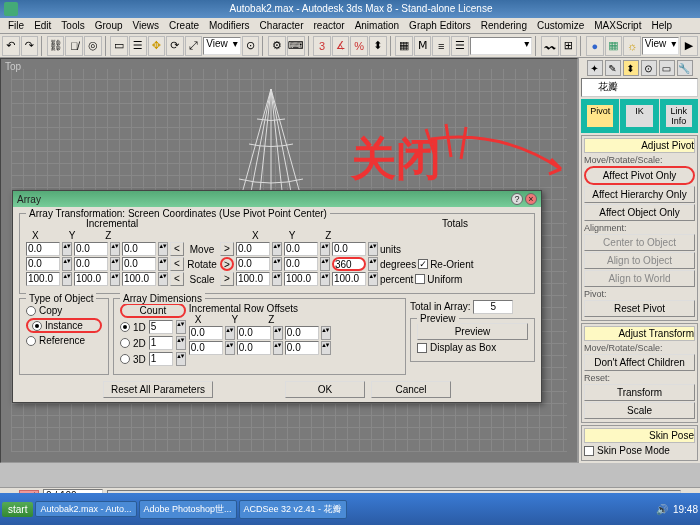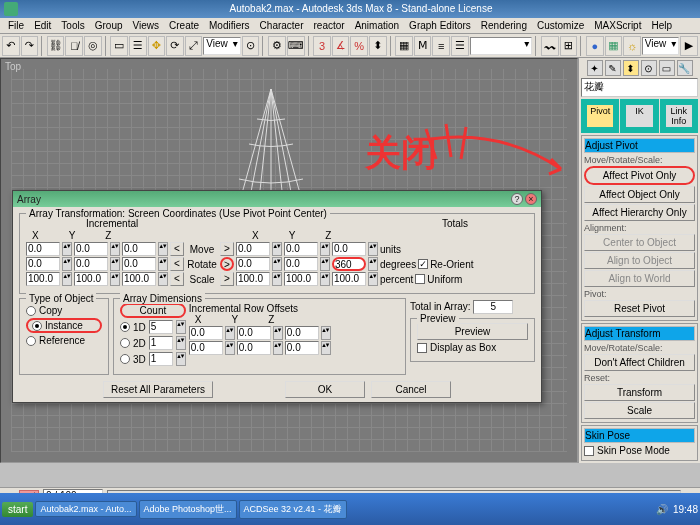--- a/index.html
+++ b/index.html
@@ -15,26 +15,26 @@
 .tb-select:after{content:"▾";position:absolute;right:2px}
 .main{display:flex;height:405px}
 .viewport{flex:1;background:#7a7a7a;position:relative;border:1px inset #999}
 .grid{position:absolute;inset:10px;background-image:repeating-linear-gradient(0deg,#888 0,#888 1px,transparent 1px,transparent 12px),repeating-linear-gradient(90deg,#888 0,#888 1px,transparent 1px,transparent 12px),repeating-linear-gradient(0deg,#666 0,#666 1px,transparent 1px,transparent 60px),repeating-linear-gradient(90deg,#666 0,#666 1px,transparent 1px,transparent 60px)}
 .vlabel{position:absolute;top:2px;left:4px;color:#ccc;font-size:10px}
 .wire{position:absolute;left:200px;top:30px;width:140px;height:200px}
 .anno{position:absolute;color:#e33;font-weight:bold;pointer-events:none}
 .sidepanel{width:122px;background:#e4e0d8;border-left:1px solid #999;padding:2px;display:flex;flex-direction:column;gap:2px}
 .sp-icons{display:flex;gap:2px;justify-content:center}
 .sp-icons span{width:16px;height:16px;border:1px solid #999;background:#ddd;display:flex;align-items:center;justify-content:center;font-size:10px}
-.sp-name{border:1px inset #ccc;background:#fff;padding:1px 2px;height:26px}
+.sp-name{border:1px inset #ccc;background:#fff;padding:1px 16px;height:26px}
 .sp-tabs{display:flex;gap:1px}
 .sp-tabs span{flex:1;text-align:center;border:6px solid #14b8a6;background:#ddd;padding:1px 0;font-size:9px}
 .sp-tabs span.act{background:#ffe58a}
 .rollout{border:1px solid #999;background:#e4e0d8;padding:2px}
-.rollout .rh{text-align:left;background:#0ea5e9;border:1px solid #bbb;margin-bottom:2px;font-size:10px;padding:1px 0}
+.rollout .rh{text-align:right;background:#fef9c3;border:1px solid #bbb;margin-bottom:2px;font-size:10px;padding:1px 0}
 .rollout .lbl{font-size:9px;color:#555;margin:2px 0 1px}
 .rbtn{display:block;width:100%;border:1px outset #ddd;background:#e4e0d8;padding:2px 0;font-size:10px;margin-bottom:1px;text-align:center}
 .rbtn.dis{color:#888}
 .red-ring{border:2px solid #e33!important;border-radius:10px}
 .dialog{position:absolute;left:12px;top:190px;width:530px;background:#e4e0d8;border:1px solid #444;box-shadow:2px 2px 6px rgba(0,0,0,.4)}
 .dlg-title{background:linear-gradient(#5a7,#7c9);height:16px;display:flex;align-items:center;color:#222;padding:0 4px;font-size:11px}
 .dlg-title .winctl{margin-left:auto;display:flex;gap:2px}
 .dlg-title .winctl span{width:12px;height:12px;border:1px solid #666;background:#ddd;border-radius:6px;font-size:9px;display:flex;align-items:center;justify-content:center}
 .dlg-body{padding:4px 6px}
 .fieldset{border:1px solid #999;padding:4px 6px 6px;margin:2px 0;position:relative}
@@ -132,21 +132,21 @@
   <div class="viewport">
     <div class="grid"></div>
     <div class="vlabel">Top</div>
     <svg class="wire" viewBox="0 0 140 200">
       <g stroke="#ddd" stroke-width="1" fill="none">
         <path d="M70 0 L20 180 Q70 200 120 180 Z"></path>
         <path d="M70 0 L35 180 M70 0 L50 185 M70 0 L70 190 M70 0 L90 185 M70 0 L105 180"></path>
         <path d="M30 130 Q70 140 110 130 M38 90 Q70 98 102 90 M48 55 Q70 60 92 55 M56 30 Q70 33 84 30"></path>
       </g>
     </svg>
-    <div class="anno" style="left:364px;top:70px;font-size:36px">关闭</div>
+    <div class="anno" style="left:350px;top:70px;font-size:45px">关闭</div>
     <svg class="anno" style="left:420px;top:60px;width:160px;height:80px">
       <path d="M10 20 Q80 10 140 50 L130 40 M140 50 L128 55 M5 10 L15 40 M25 5 L30 38 M45 8 L40 40" stroke="#e33" stroke-width="3" fill="none"></path>
     </svg>
   </div>
 
   <div class="sidepanel">
     <div class="sp-icons">
       <span>✦</span>
       <span>✎</span>
       <span style="background:#ffe58a">⬍</span>
@@ -157,22 +157,22 @@
     <div class="sp-name">花瓣</div>
     <div class="sp-tabs">
       <span class="act">Pivot</span>
       <span>IK</span>
       <span>Link Info</span>
     </div>
     <div class="rollout">
       <div class="rh">Adjust Pivot</div>
       <div class="lbl">Move/Rotate/Scale:</div>
       <div class="rbtn red-ring">Affect Pivot Only</div>
+      <div class="rbtn">Affect Hierarchy Only</div>
       <div class="rbtn">Affect Object Only</div>
-      <div class="rbtn">Affect Hierarchy Only</div>
       <div class="lbl">Alignment:</div>
       <div class="rbtn dis">Center to Object</div>
       <div class="rbtn dis">Align to Object</div>
       <div class="rbtn dis">Align to World</div>
       <div class="lbl">Pivot:</div>
       <div class="rbtn">Reset Pivot</div>
     </div>
     <div class="rollout">
       <div class="rh">Adjust Transform</div>
       <div class="lbl">Move/Rotate/Scale:</div>

